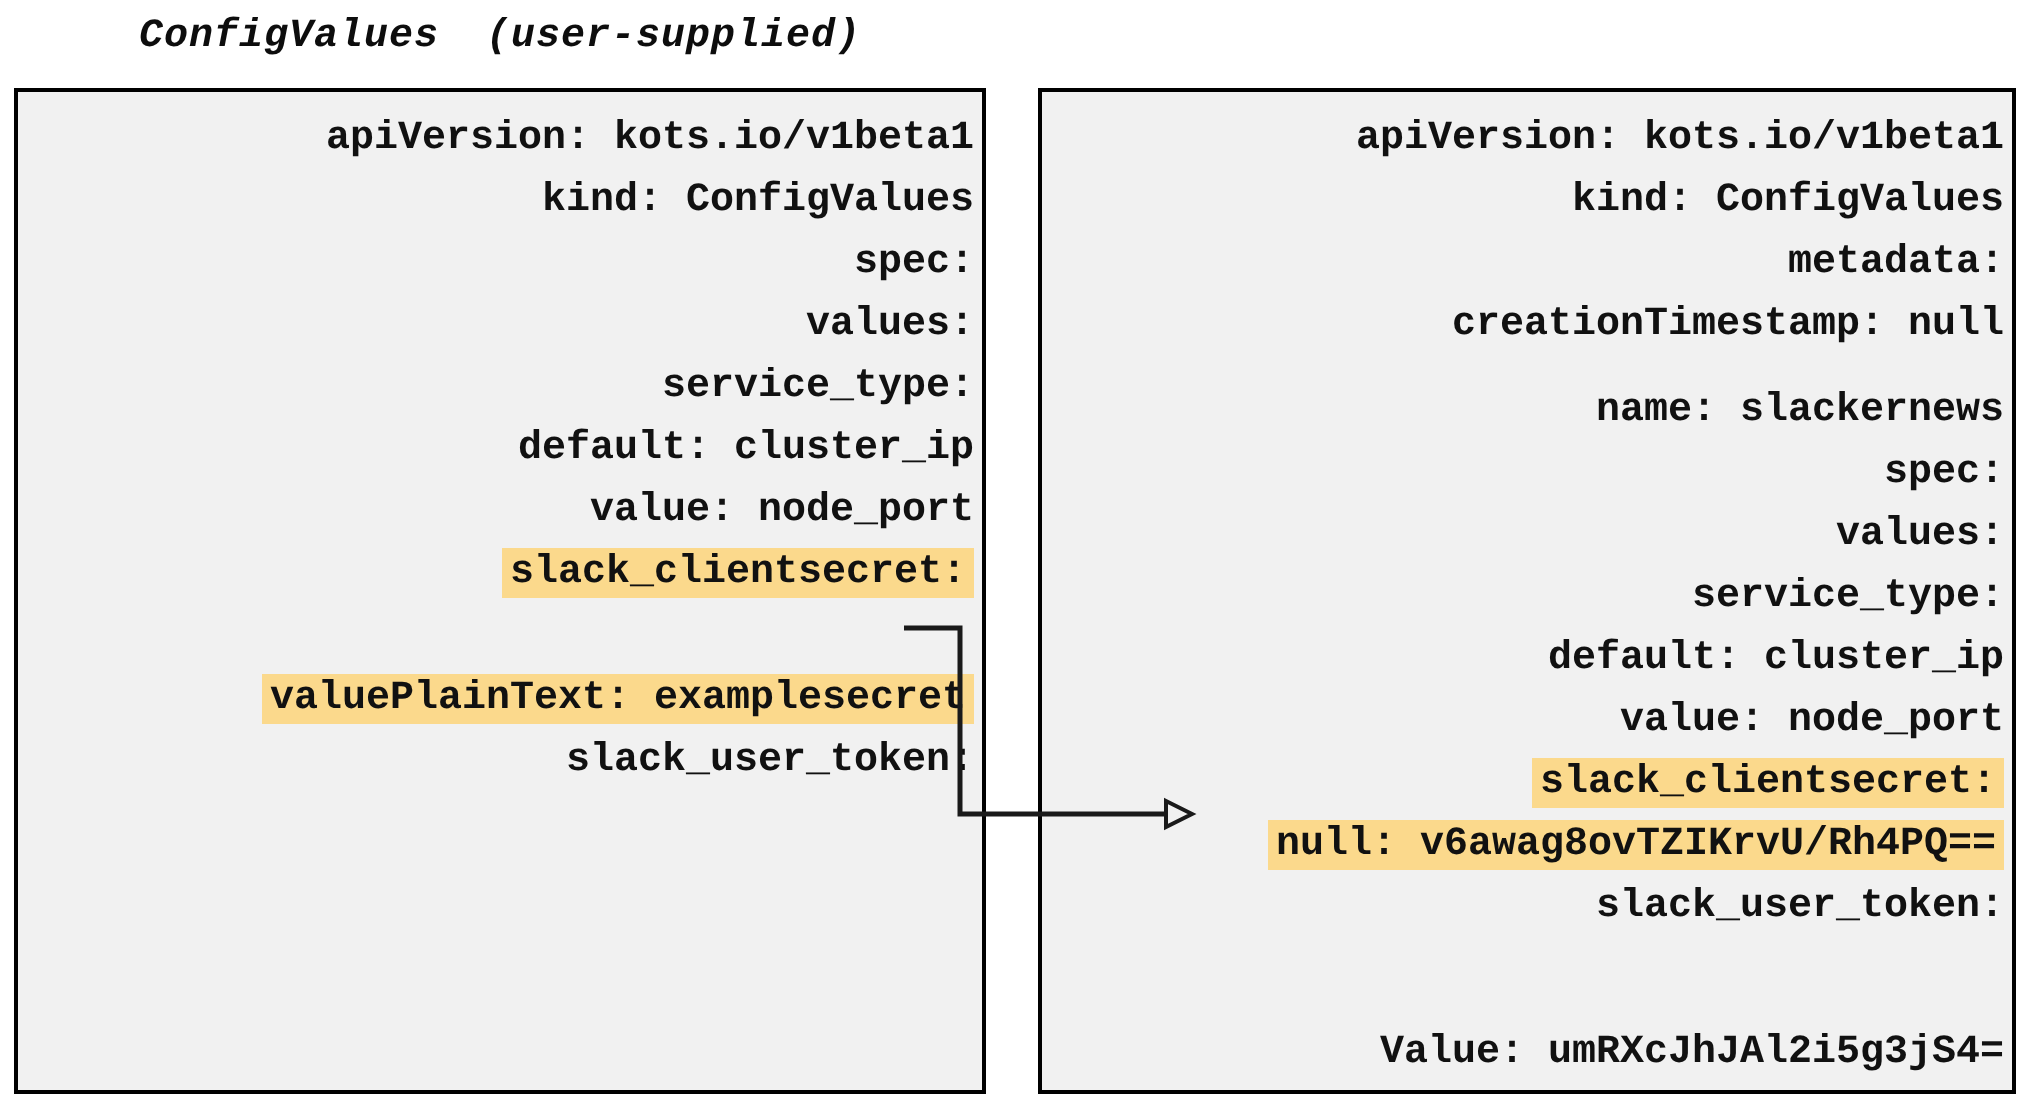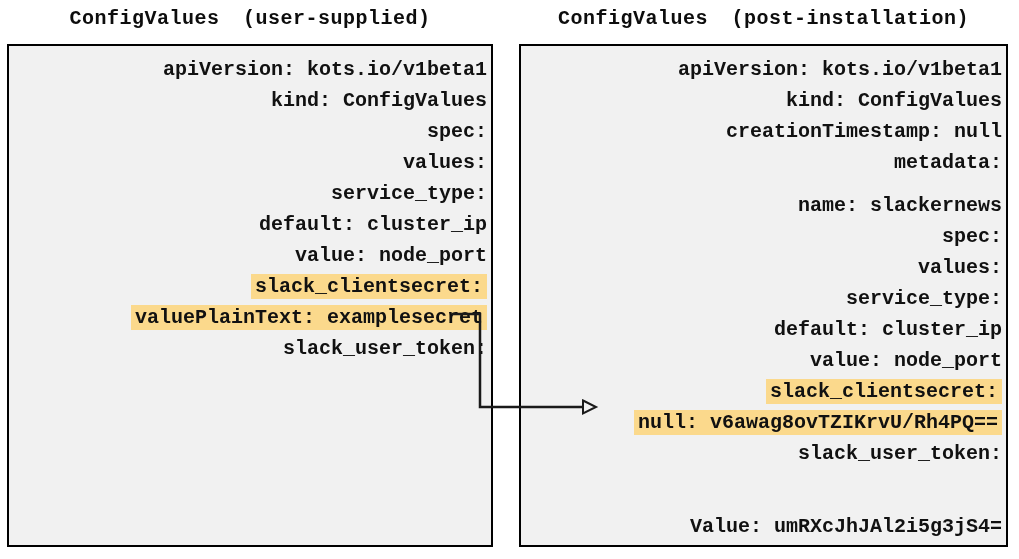--- a/index.html
+++ b/index.html
@@ -18,20 +18,21 @@
   .panel-title {
     position: absolute;
     top: 7px;
     text-align: center;
     font-weight: bold;
     font-size: 20px;
     letter-spacing: 0.5px;
     word-spacing: 0.55em;
     color: #0d0d0d;
     white-space: pre;
+    font-style: italic;
   }
   #title-left  { left: 7px;   width: 486px; }
   #title-right { left: 519px; width: 489px; }
   .panel {
     position: absolute;
     top: 44px;
     height: 503px;
     background: var(--panel-bg, #f1f1f1);
     border: 2px solid var(--panel-border, #000000);
     box-sizing: border-box;
@@ -67,43 +68,42 @@
     pointer-events: none;
   }
 </style>
 </head>
 <body>
 
 <div id="canvas">
 
   <div class="panel-title" id="title-left">ConfigValues (user-supplied)</div>
 
-  <div class="panel-title" id="title-right">ConfigValues (post-installation)</div>
 
   <div class="panel" id="panel-left">
     <div class="code" id="left-lines">
         <div class="line" style="padding-left: 0px;"><span class="txt">apiVersion: kots.io/v1beta1</span></div>
         <div class="line" style="padding-left: 0px;"><span class="txt">kind: ConfigValues</span></div>
         <div class="line" style="padding-left: 0px;"><span class="txt">spec:</span></div>
         <div class="line" style="padding-left: 23.5px;"><span class="txt">values:</span></div>
         <div class="line" style="padding-left: 47px;"><span class="txt">service_type:</span></div>
         <div class="line" style="padding-left: 70.5px;"><span class="txt">default: cluster_ip</span></div>
         <div class="line" style="padding-left: 70.5px;"><span class="txt">value: node_port</span></div>
         <div class="line" style="padding-left: 47px;"><span class="txt hl">slack_clientsecret:</span></div>
-        <div class="line" style="padding-left: 70.5px;"><span class="txt hl">valuePlainText: examplesecret</span></div>
+        <div class="line" style="padding-left: 70.5px; margin-top: 32px;"><span class="txt hl">valuePlainText: examplesecret</span></div>
         <div class="line" style="padding-left: 47px;"><span class="txt">slack_user_token:</span></div>
       </div>
   </div>
 
   <div class="panel" id="panel-right">
     <div class="code" id="right-lines">
         <div class="line" style="padding-left: 0px;"><span class="txt">apiVersion: kots.io/v1beta1</span></div>
         <div class="line" style="padding-left: 0px;"><span class="txt">kind: ConfigValues</span></div>
+        <div class="line" style="padding-left: 0px;"><span class="txt">metadata:</span></div>
         <div class="line" style="padding-left: 23.5px;"><span class="txt">creationTimestamp: null</span></div>
-        <div class="line" style="padding-left: 0px;"><span class="txt">metadata:</span></div>
         <div class="line" style="padding-left: 23.5px; margin-top: 12px;"><span class="txt">name: slackernews</span></div>
         <div class="line" style="padding-left: 0px;"><span class="txt">spec:</span></div>
         <div class="line" style="padding-left: 23.5px;"><span class="txt">values:</span></div>
         <div class="line" style="padding-left: 47px;"><span class="txt">service_type:</span></div>
         <div class="line" style="padding-left: 70.5px;"><span class="txt">default: cluster_ip</span></div>
         <div class="line" style="padding-left: 70.5px;"><span class="txt">value: node_port</span></div>
         <div class="line" style="padding-left: 47px;"><span class="txt hl">slack_clientsecret:</span></div>
         <div class="line" style="padding-left: 70.5px;"><span class="txt hl">null: v6awag8ovTZIKrvU/Rh4PQ==</span></div>
         <div class="line" style="padding-left: 47px;"><span class="txt">slack_user_token:</span></div>
         <div class="line" style="padding-left: 70.5px; margin-top: 42px;"><span class="txt">Value: umRXcJhJAl2i5g3jS4=</span></div>

